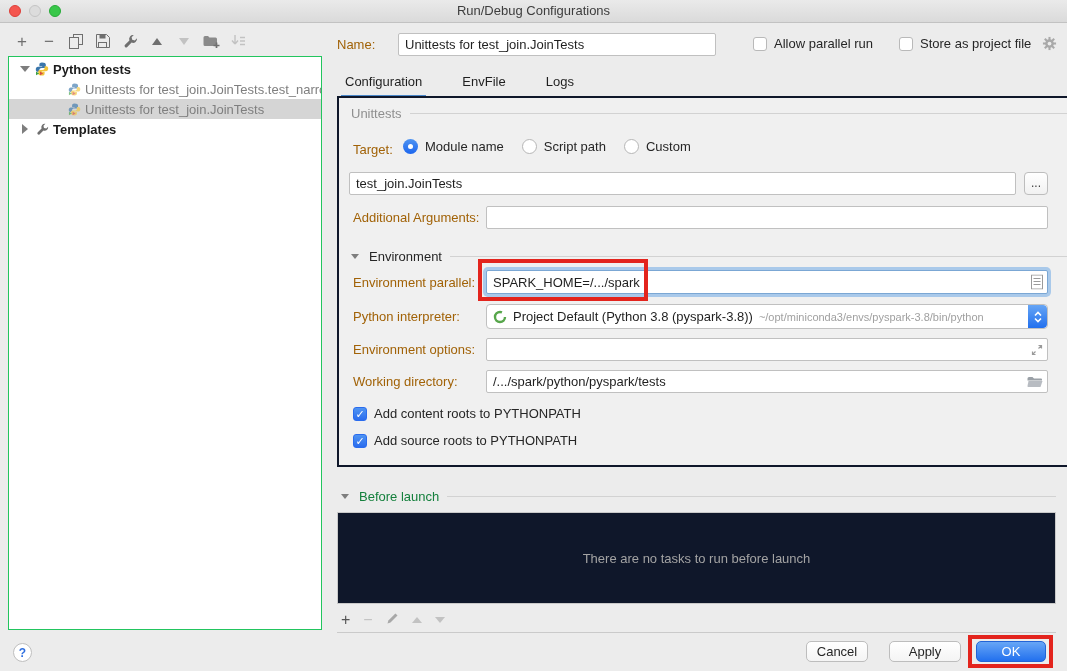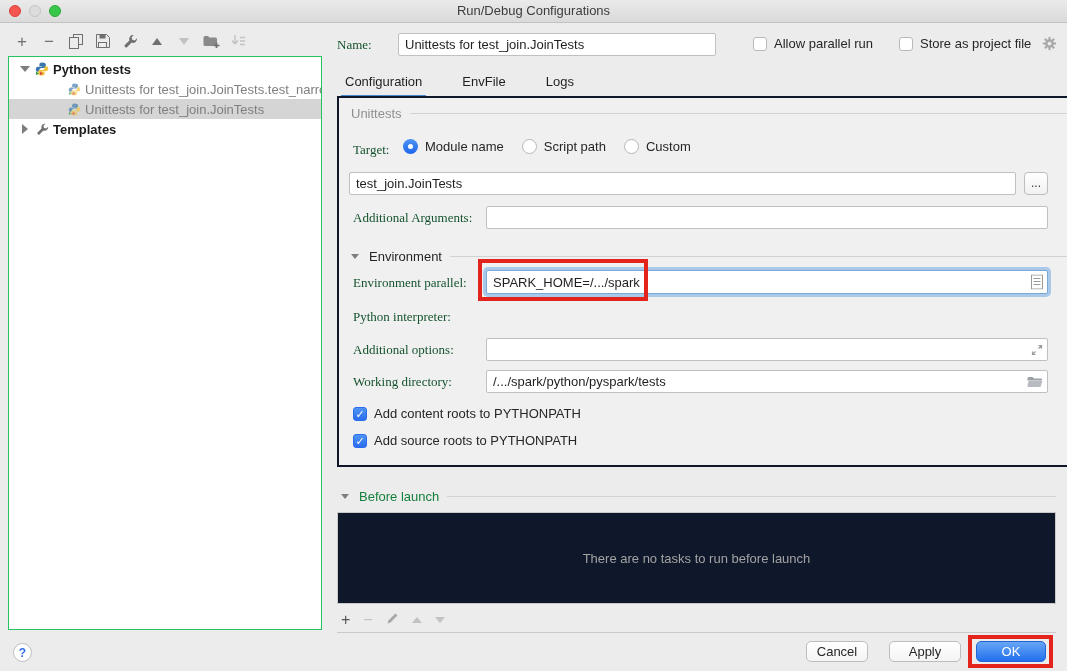--- a/index.html
+++ b/index.html
@@ -28,21 +28,21 @@
   .tree-row{position:absolute;left:0;width:100%;height:20px;display:flex;align-items:center;white-space:nowrap;overflow:hidden;}
   .tree-row.selected{background:#d5d5d5;}
   .tw{display:inline-flex;width:16px;justify-content:center;flex:none;}
   .tri-exp{width:0;height:0;border-left:5px solid transparent;border-right:5px solid transparent;border-top:6px solid #7e7e7e;}
   .tri-col{width:0;height:0;border-top:5px solid transparent;border-bottom:5px solid transparent;border-left:6px solid #7e7e7e;}
   .tree-ico{display:inline-flex;width:18px;justify-content:center;flex:none;}
   .tree-label{margin-left:2px;}
   .tree-label.bold{font-weight:bold;color:#1c1c1c;}
   .tree-label.child{color:#7f7f7f;}
   
-  .lbl{position:absolute;color:#14532d;font-family:Liberation Serif, serif;}
+  .lbl{position:absolute;color:#a16207;}
   .txt{background:#fff;border:1px solid #c0c0c0;border-radius:2px;font-family:"Liberation Sans",sans-serif;
        font-size:13px;color:#1f1f1f;padding:0 6px;box-sizing:border-box;outline:none;}
   .cbx-row{position:absolute;display:flex;align-items:center;gap:7px;}
   .cbx-off{width:14px;height:14px;background:#fff;border:1px solid #b9b9b9;border-radius:3px;box-sizing:border-box;flex:none;}
   .cbx-on{width:14px;height:14px;background:linear-gradient(#4f94f2,#2a6cee);border:1px solid #2a6cee;border-radius:3px;
           box-sizing:border-box;color:#fff;font-size:11px;line-height:12px;text-align:center;flex:none;}
   
   .tabs{position:absolute;left:341px;top:68px;display:flex;gap:32px;}
   .tab{padding:6px 4px 9px 4px;color:#1f1f1f;}
   .tab.active{box-shadow:inset 0 -3px 0 #4a87c9;}
@@ -269,22 +269,34 @@
         <svg width="12" height="15">
             <rect x="0.5" y="0.5" width="11" height="14" fill="#fff" stroke="#9a9a9a"></rect>
             <line x1="2.5" y1="4" x2="9.5" y2="4" stroke="#9a9a9a"></line>
             <line x1="2.5" y1="7" x2="9.5" y2="7" stroke="#9a9a9a"></line>
             <line x1="2.5" y1="10" x2="9.5" y2="10" stroke="#9a9a9a"></line>
           </svg>
       </span>
     </div>
 
     <div class="lbl" style="left:14px;top:211px;">Python interpreter:</div>
-
-    <div class="lbl" style="left:14px;top:244px;">Additional options:</div>
+    <div class="combo" style="left:147px;top:206px;width:562px;height:25px;">
+      <svg width="14" height="14">
+          <circle cx="7" cy="7" r="5" fill="none" stroke="#57a64b" stroke-width="2.4" stroke-dasharray="25 6"></circle>
+        </svg>
+      <span class="val">Project Default (Python 3.8 (pyspark-3.8))</span>
+      <span class="path">~/opt/miniconda3/envs/pyspark-3.8/bin/python</span>
+      <span class="stepper">
+        <svg width="10" height="14">
+            <path d="M2 5.5 L5 2.5 L8 5.5 M2 8.5 L5 11.5 L8 8.5" stroke="#fff" stroke-width="1.6" fill="none"></path>
+          </svg>
+      </span>
+    </div>
+
+    <div class="lbl" style="left:14px;top:244px;">Environment options:</div>
     <div class="field-wrap" style="left:147px;top:240px;width:562px;height:23px;">
       <input class="txt" style="width: 562px; height: 23px;" readonly="" value="">
       <span class="field-ico">
         <svg width="12" height="12">
             <path d="M7.5 4.5 L10.5 1.5 M7.5 1.5 h3 v3 M4.5 7.5 L1.5 10.5 M1.5 7.5 v3 h3" stroke="#9a9a9a" stroke-width="1.2" fill="none"></path>
           </svg>
       </span>
     </div>
 
     <div class="lbl" style="left:14px;top:276px;">Working directory:</div>

